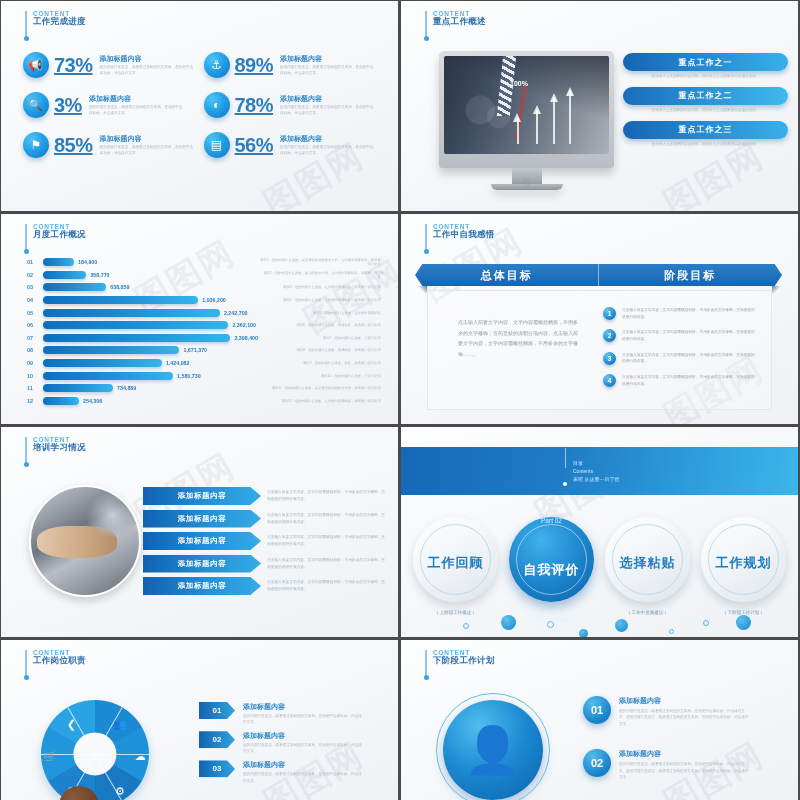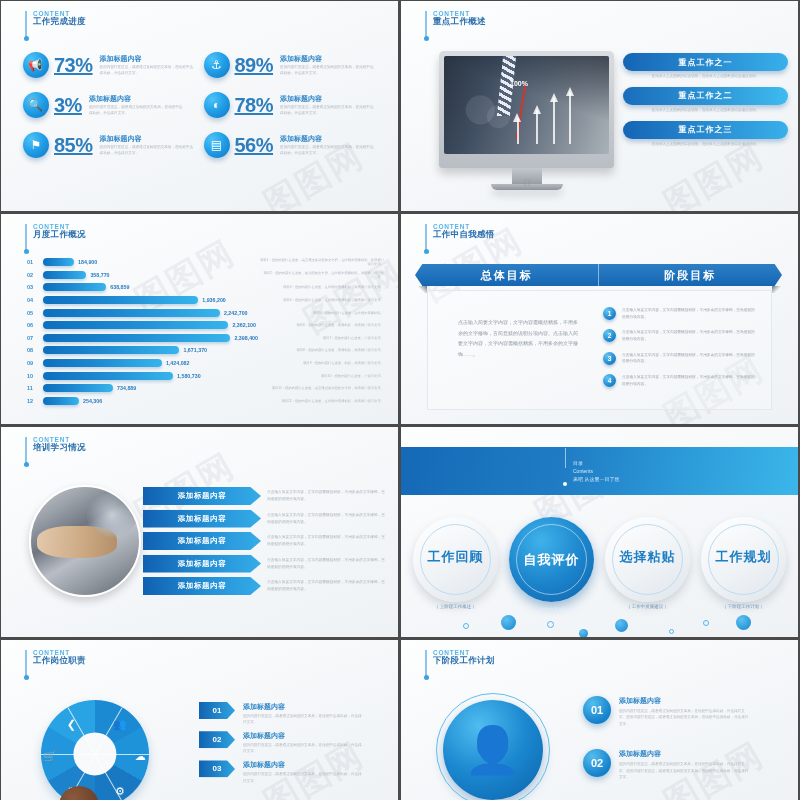--- a/index.html
+++ b/index.html
@@ -133,21 +133,21 @@
   
   .banner{position:absolute;left:0;right:0;top:20px;height:48px;
     background:linear-gradient(100deg,#1569b6 0%,#1f7cc4 40%,#2c9ad8 70%,#3bb6ea 100%);}
   .bannertxt{position:absolute;left:172px;top:33px;color:#cfe8fa;font-size:5px;line-height:1.55;}
   .bannertxt .ln{width:1px;height:20px;background:rgba(255,255,255,.55);position:absolute;left:-8px;top:-12px;}
   .bannertxt .dot{position:absolute;left:-10px;top:22px;width:4px;height:4px;border-radius:50%;background:#fff;}
   .circles{position:absolute;left:12px;top:90px;right:12px;display:flex;justify-content:space-between;}
   .circ{width:85px;height:85px;border-radius:50%;position:relative;
     background:linear-gradient(150deg,#ffffff 0%,#f1f4f7 50%,#dfe5ea 100%);
     box-shadow:0 5px 10px rgba(80,100,120,.22);
-    display:flex;flex-direction:column;align-items:center;justify-content:center;gap:36px;}
+    display:flex;flex-direction:column;align-items:center;justify-content:space-between;gap:36px;}
   .circ:before{content:"";position:absolute;inset:7px;border-radius:50%;border:1px solid #bcdcf2;}
   .circ.on{background:radial-gradient(circle at 38% 28%,#3fb2ea 0%,#1d86cd 50%,#0c62ab 100%);
     box-shadow:0 5px 11px rgba(25,95,160,.4);}
   .circ.on:before{border-color:rgba(255,255,255,.5);}
   .circ .pt{font-size:6.5px;color:#d8ecfa;margin-bottom:1px;}
   .circ .big{font-size:13px;font-weight:700;color:#1d7ec4;letter-spacing:1px;}
   .circ.on .big{color:#fff;}
   .circ .sub{font-size:4.5px;color:#6a95b7;margin-top:2px;}
   .circ.on .sub{color:#e0f0fb;}
   .bubbles{position:absolute;left:0;right:0;bottom:-2px;height:30px;}

